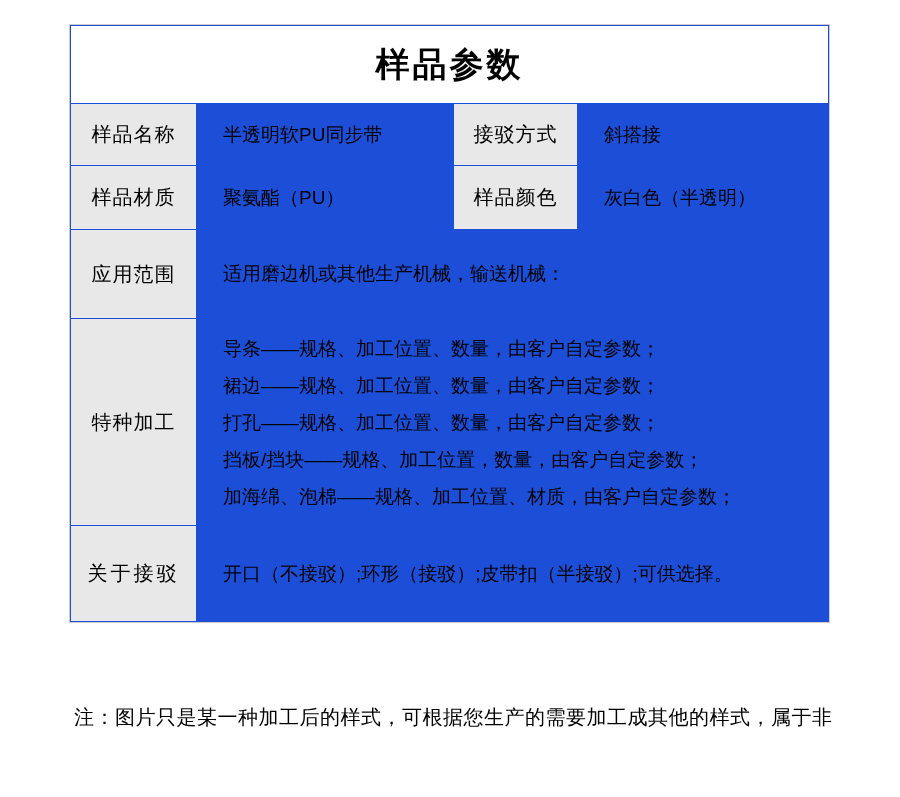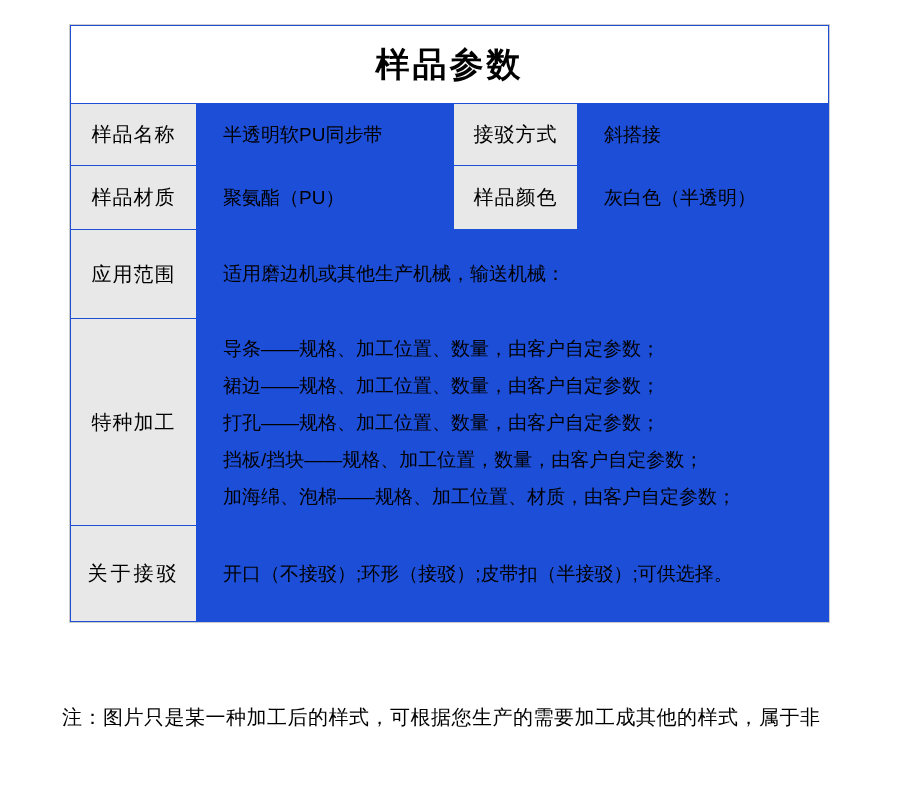--- a/index.html
+++ b/index.html
@@ -46,21 +46,21 @@
   .r1 { height: 62px; }
   .r2 { height: 64px; }
   .r3 { height: 82px; }
   .r4 { height: 89px; }
   .r5 { height: 207px; }
   .r6 { height: 96px; }
   .multiline div { line-height: 34px; }
   .speclines div { line-height: 37px; }
   .note {
     position: absolute;
-    left: 62px; top: 700px;
+    left: 74px; top: 700px;
     width: 790px;
     font-size: 20px;
     line-height: 34px;
     letter-spacing: 0.5px;
   }
 </style>
 </head>
 <body>
 
 <table class="spec-table">

